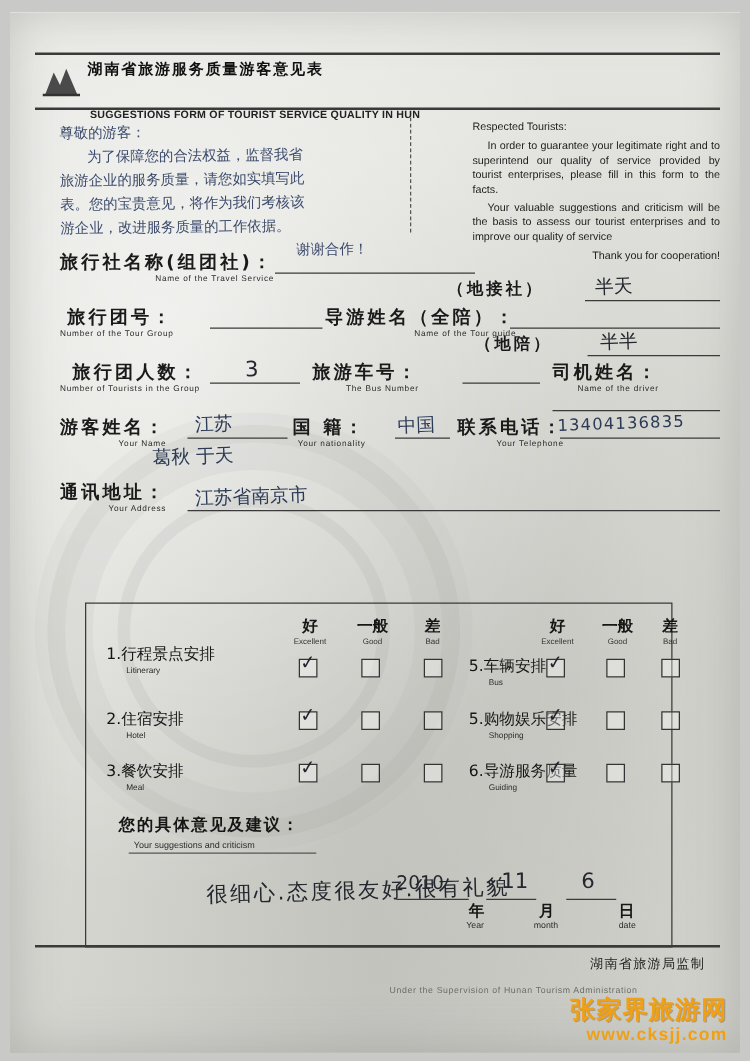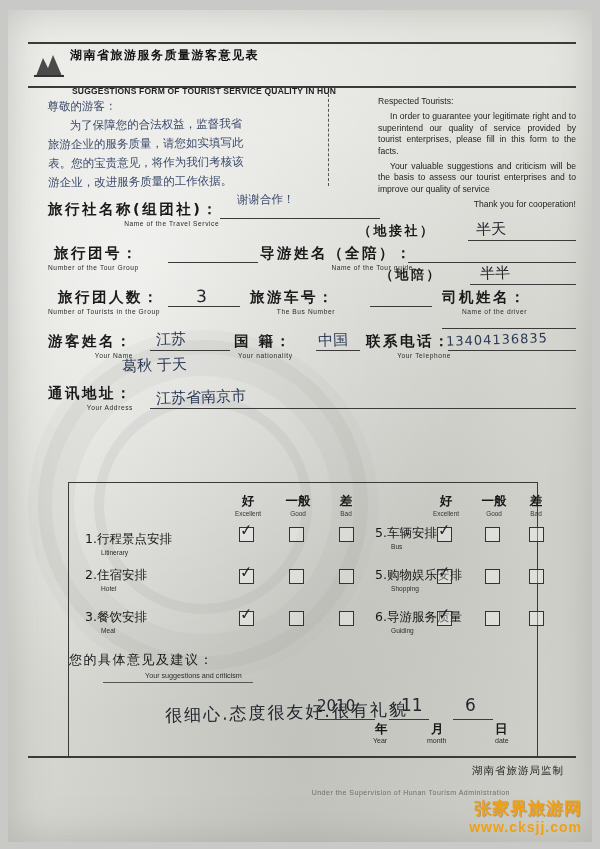--- a/index.html
+++ b/index.html
@@ -113,22 +113,22 @@
   .rcell { position:absolute; }
   .ritem .cn { font-family:"DejaVu Sans", sans-serif; font-size:12.5px; color:#161616; white-space:nowrap; display:block;}
   .ritem .en { font-size:6.6px; color:#2b2b2b; display:block; margin-top:1px; padding-left:16px;}
   .box {
     position:absolute; width:15px; height:15px; border:1px solid #333; background:rgba(255,255,255,.35);
   }
   .tick {
     position:absolute; font-family:"DejaVu Sans", sans-serif;
     font-size:15px; color:#20242b; transform:rotate(-6deg);
   }
-  .sug-cn { position:absolute; left:0; top:168px; font-family:"DejaVu Sans", sans-serif; font-size:13px; font-weight:normal; color:#161616; letter-spacing:1.5px;}
-  .sug-en { position:absolute; left:38px; top:188px; font-size:7.2px; color:#2b2b2b;margin-left:38px; }
+  .sug-cn { position:absolute; left:26px; top:168px; font-family:"DejaVu Sans", sans-serif; font-size:13px; font-weight:bold; color:#161616; letter-spacing:1.5px;}
+  .sug-en { position:absolute; left:38px; top:188px; font-size:7.2px; color:#2b2b2b; }
   .sug-en-ul { position:absolute; left:34px; top:199px; width:150px; border-bottom:1px solid #555; }
   .sug-hand {
     position:absolute; left:96px; top:218px;
     font-family:"DejaVu Sans", sans-serif; font-size:17px; color:#23272e;
     transform:rotate(-1.5deg); letter-spacing:2px;
   }
   
   .dateline { position:absolute; right:14px; bottom:10px; width:206px; height:50px; }
   .dnum { position:absolute; font-family:"DejaVu Sans", sans-serif; font-size:15px; color:#23272e; }
   .dcn { position:absolute; font-family:"DejaVu Sans", sans-serif; font-size:12.5px; font-weight:bold; color:#161616;}
@@ -139,21 +139,21 @@
   .footer-rule { position:absolute; left:0; bottom:44px; width:100%; height:2px; background:#3a3a3a;}
   .foot-cn { position:absolute; right:12px; bottom:24px; font-family:"DejaVu Sans", sans-serif; font-size:10.5px; color:#1e1e1e; letter-spacing:1px;}
   .foot-en { position:absolute; right:66px; bottom:6px; font-size:7px; color:#6d6d68; letter-spacing:.5px;}
 
   
   .site {
     position:absolute; right:10px; bottom:8px; text-align:right; line-height:1;
   }
   .site .big {
     font-family:"DejaVu Sans", sans-serif;
-    font-size:17px; font-weight:bold; color:#f0a012;
+    font-size:20px; font-weight:bold; color:#f0a012;
     text-shadow:1px 1px 0 rgba(120,70,0,.35);
     letter-spacing:1px;
   }
   .site .small {
     margin-top:3px; font-size:14px; font-weight:bold; color:#f0a012;
     letter-spacing:1px;
   }
 </style>
 </head>
 <body>
@@ -301,21 +301,21 @@
       </div>
       <div class="rate-head" style="left:404px; top:10px; width:42px;">
         <span class="rh-cn" style="text-align:center;">一般</span>
         <span class="rh-en">Good</span>
       </div>
       <div class="rate-head" style="left:452px; top:10px; width:30px;">
         <span class="rh-cn" style="text-align:center;">差</span>
         <span class="rh-en">Bad</span>
       </div>
 
-      <div class="rcell ritem" style="left:16px; top:48px;">
+      <div class="rcell ritem" style="left:16px; top:32px;">
         <span class="cn">1.行程景点安排</span>
         <span class="en">Litinerary</span>
       </div>
       <div class="box" style="left:170px; top:44px;"></div>
       <div class="tick" style="left:171px; top:38px;">✓</div>
       <div class="box" style="left:220px; top:44px;"></div>
       <div class="box" style="left:270px; top:44px;"></div>
 
       <div class="rcell ritem" style="left:16px; top:84px;">
         <span class="cn">2.住宿安排</span>

